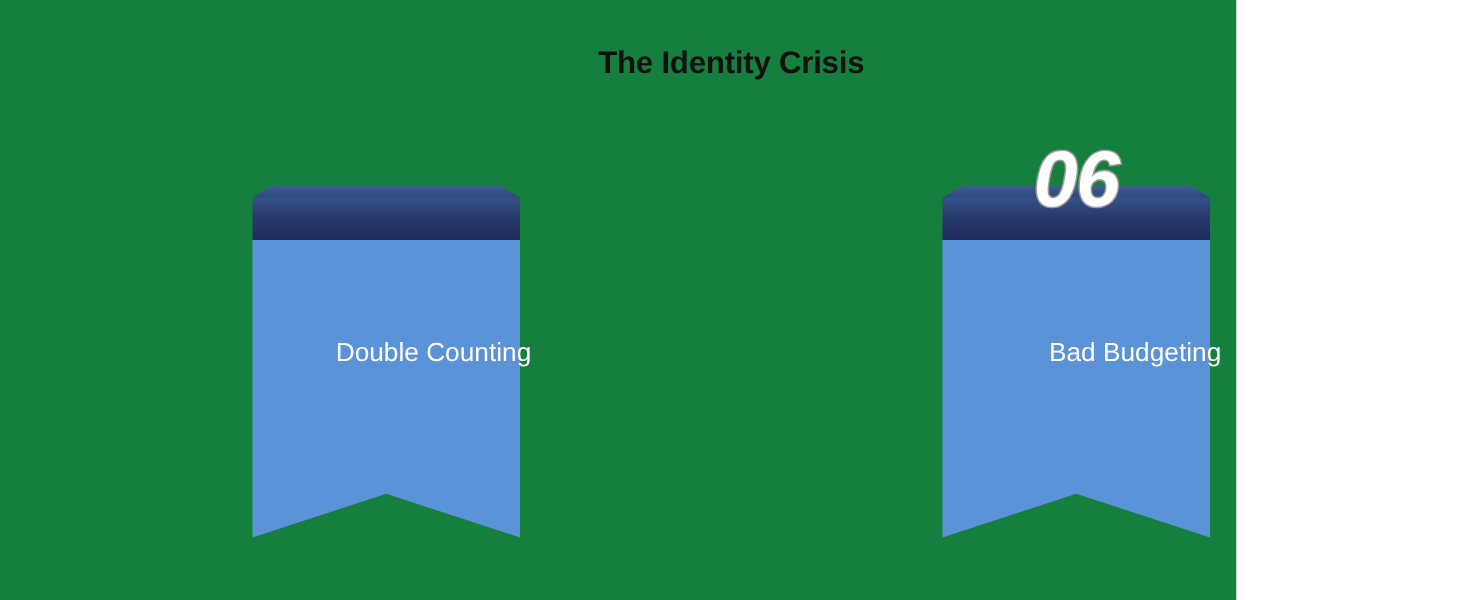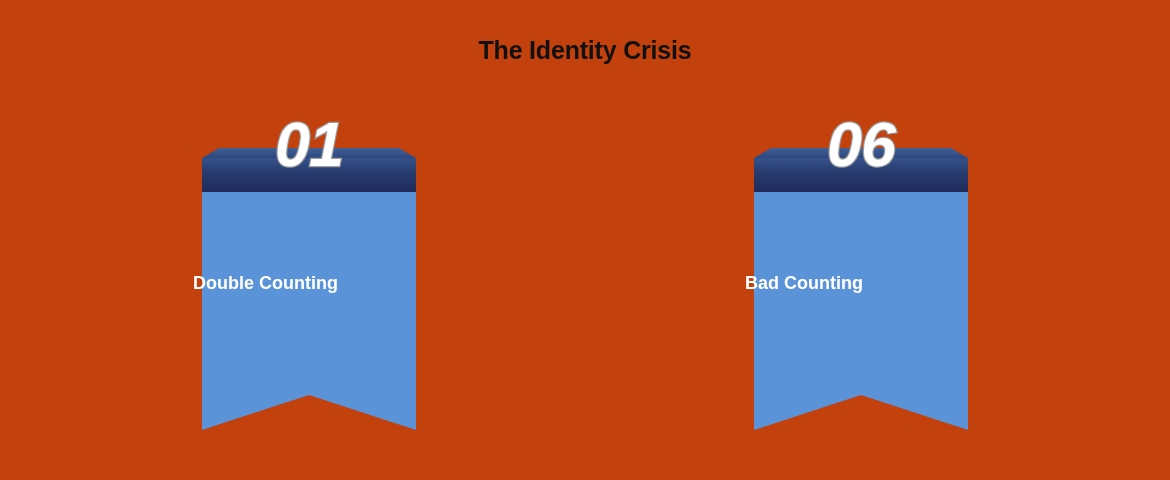--- a/index.html
+++ b/index.html
@@ -10,23 +10,23 @@
     width: 1170px;
     height: 480px;
     background: #ffffff;
     font-family: "Liberation Sans", sans-serif;
     overflow: hidden;
     position: relative;
   }
 
   #infographic {
     position: relative;
-    width: 1170px;
+    width: 989px;
     height: 480px;
-    background: #c2410c;
+    background: #15803d;
   }
 
   #page-title {
     position: absolute;
     top: 34px;
     left: 0;
     width: 1170px;
     text-align: center;
     font-size: 25px;
     font-weight: bold;
@@ -71,23 +71,23 @@
     letter-spacing: -1px;
     z-index: 3;
     pointer-events: none;
   }
 
   .banner-label {
     position: absolute;
     top: 162px;
     left: 0;
     width: 232px;
-    text-align: left;
-    font-size: 18px;
-    font-weight: bold;
+    text-align: right;
+    font-size: 21px;
+    font-weight: normal;
     color: #ffffff;
     line-height: 22px;
     z-index: 4;
   }
 </style>
 </head>
 <body>
 
 <div id="infographic">
 
@@ -106,21 +106,20 @@
           <stop offset="100%" stop-color="#2d477e"></stop>
         </linearGradient>
       </defs>
 
       <path d="M 9 82 L 223 82 L 223 320 L 116 285 L 9 320 Z" fill="#5b93d8"></path>
 
       <rect x="9" y="48" width="214" height="34" fill="url(#capGrad1)"></rect>
 
       <path d="M 26 38 L 206 38 L 223 48 L 9 48 Z" fill="url(#capTopGrad1)"></path>
     </svg>
-    <div class="banner-number">01</div>
     <div class="banner-label">Double Counting</div>
   </div>
 
 
   <div class="banner banner-3">
     <svg class="banner-svg" viewBox="0 0 232 330">
       <defs>
         <linearGradient id="capGrad3" x1="0" y1="0" x2="0" y2="1">
           <stop offset="0%" stop-color="#34528a"></stop>
           <stop offset="45%" stop-color="#283a6d"></stop>
@@ -129,16 +128,16 @@
         <linearGradient id="capTopGrad3" x1="0" y1="0" x2="0" y2="1">
           <stop offset="0%" stop-color="#3f6096"></stop>
           <stop offset="100%" stop-color="#2d477e"></stop>
         </linearGradient>
       </defs>
       <path d="M 9 82 L 223 82 L 223 320 L 116 285 L 9 320 Z" fill="#5b93d8"></path>
       <rect x="9" y="48" width="214" height="34" fill="url(#capGrad3)"></rect>
       <path d="M 26 38 L 206 38 L 223 48 L 9 48 Z" fill="url(#capTopGrad3)"></path>
     </svg>
     <div class="banner-number">06</div>
-    <div class="banner-label">Bad Counting</div>
+    <div class="banner-label">Bad Budgeting</div>
   </div>
 
 </div>
 
 </body></html>

